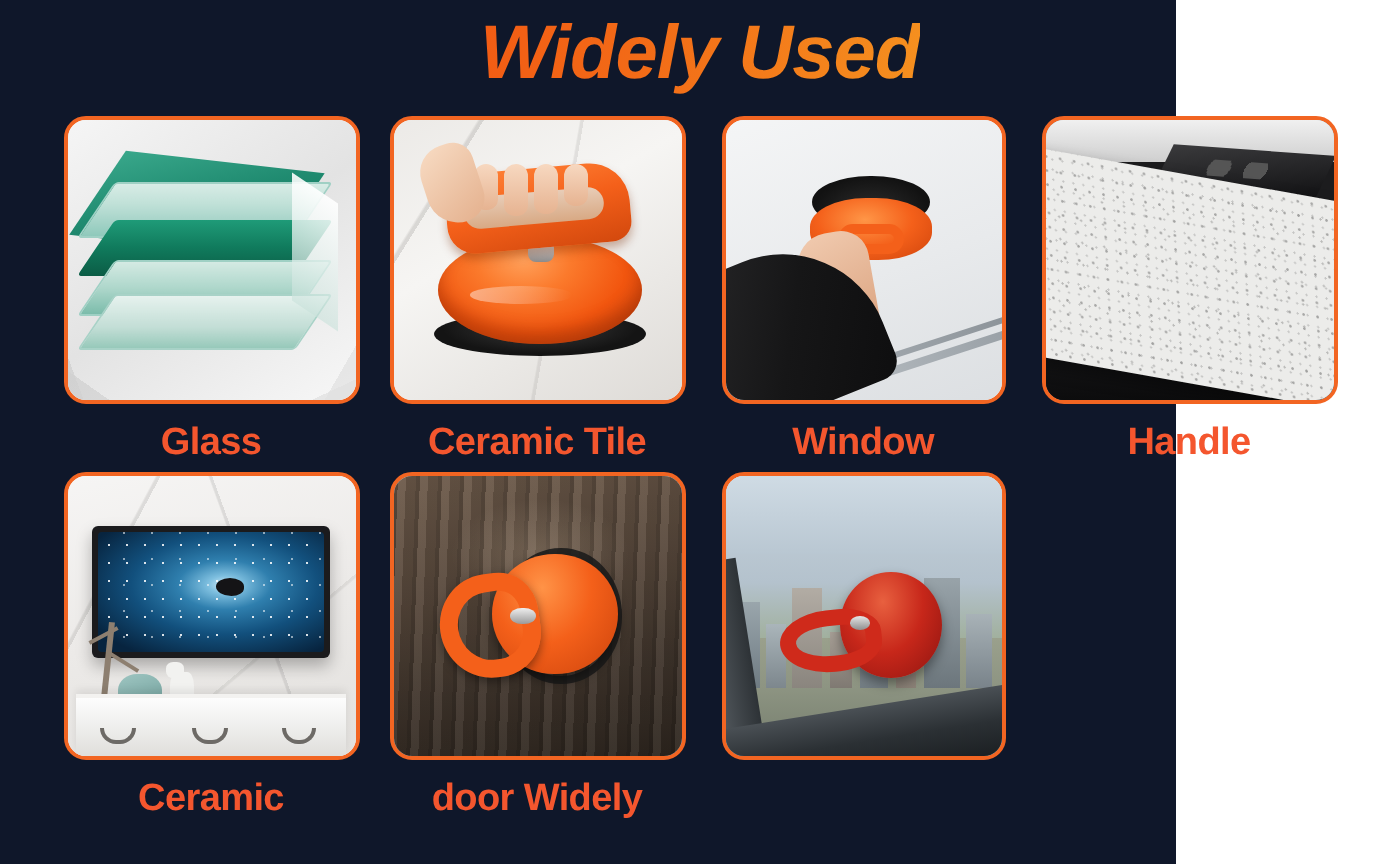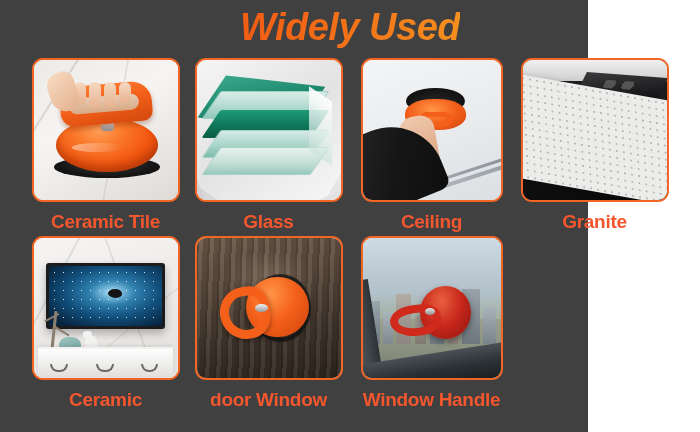--- a/index.html
+++ b/index.html
@@ -2,21 +2,21 @@
 <html><head>
 <meta charset="utf-8">
 <style>
   * { box-sizing: border-box; margin: 0; padding: 0; }
   html, body {
     width: 700px; height: 432px;
     background: #ffffff;
     font-family: "Liberation Sans", sans-serif;
     overflow: hidden;
   }
-  .page { position: relative; width: 588px; height: 432px; background: #404040; }
+  .page { position: relative; width: 588px; height: 432px; background: #0f172a; }
 
   
   .title-wrap {
     position: absolute; top: 6px; left: 0; width: 700px;
     text-align: center;
   }
   .title {
     display: inline-block;
     font-family: "Liberation Sans", sans-serif;
     font-size: 38px;
@@ -454,20 +454,35 @@
 <body>
 
 <div class="page">
 
   <div class="title-wrap">
     <h1 class="title">Widely Used</h1>
   </div>
 
   <div class="grid">
 
+
+    <div class="cell">
+      <div class="card">
+        <div class="scene s2">
+          <div class="crinkle"></div>
+          <div class="topface"></div>
+          <div class="sheet g1"></div>
+          <div class="sheet g2"></div>
+          <div class="sheet g3"></div>
+          <div class="sheet g4"></div>
+          <div class="edge"></div>
+        </div>
+      </div>
+      <div class="label">Glass</div>
+    </div>
 
     <div class="cell">
       <div class="card">
         <div class="scene s3">
           <div class="veins"></div>
           <div class="bigtool">
             <div class="black-rim"></div>
             <div class="dome"></div>
             <div class="pivot2"></div>
             <div class="handle-body"></div>
@@ -478,66 +493,51 @@
                 <span></span>
                 <span></span>
             </div>
             <div class="thumb"></div>
           </div>
         </div>
       </div>
       <div class="label">Ceramic Tile</div>
     </div>
 
-    <div class="cell">
-      <div class="card">
-        <div class="scene s2">
-          <div class="crinkle"></div>
-          <div class="topface"></div>
-          <div class="sheet g1"></div>
-          <div class="sheet g2"></div>
-          <div class="sheet g3"></div>
-          <div class="sheet g4"></div>
-          <div class="edge"></div>
-        </div>
-      </div>
-      <div class="label">Glass</div>
-    </div>
-
     <div class="cell wide">
       <div class="card">
         <div class="scene s4">
           <div class="panel-line"></div>
           <div class="panel-line2"></div>
           <div class="ctool">
             <div class="cdisc"></div>
               <div class="cbody"></div>
               <div class="clever"></div>
           </div>
           <div class="hand4"></div>
           <div class="arm"></div>
         </div>
       </div>
-      <div class="label">Ceiling</div>
+      <div class="label">Window</div>
     </div>
 
     <div class="cell">
       <div class="card">
         <div class="scene s5">
           <div class="wall"></div>
           <div class="upper-cab"></div>
           <div class="dark-floor"></div>
           <div class="cooktop"></div>
           <div class="counter-edge"></div>
           <div class="counter">
             <div class="speck"></div>
           </div>
         </div>
       </div>
-      <div class="label">Granite</div>
+      <div class="label">Handle</div>
     </div>
 
     <div class="cell">
       <div class="card">
         <div class="scene s6">
           <div class="mveins"></div>
           <div class="tv">
             <div class="tvscreen">
               <div class="stars"></div>
               <div class="moon"></div>
@@ -563,21 +563,21 @@
         <div class="scene s7">
           <div class="glow"></div>
           <div class="dtool">
             <div class="dblack"></div>
               <div class="dring"></div>
               <div class="dlever"></div>
               <div class="dpivot"></div>
           </div>
         </div>
       </div>
-      <div class="label">door Window</div>
+      <div class="label">door Widely</div>
     </div>
 
     <div class="cell wide">
       <div class="card">
         <div class="scene s8">
           <div class="sky"></div>
           <div class="ground"></div>
           <div class="city">
             <i></i>
               <i></i>
@@ -591,17 +591,16 @@
           <div class="rtool">
             <div class="rdisc"></div>
               <div class="rlever"></div>
               <div class="rpivot"></div>
           </div>
           <div class="frame-l"></div>
           <div class="sill"></div>
           <div class="frame-b"></div>
         </div>
       </div>
-      <div class="label">Window Handle</div>
     </div>
 
   </div>
 </div>
 
 </body></html>

